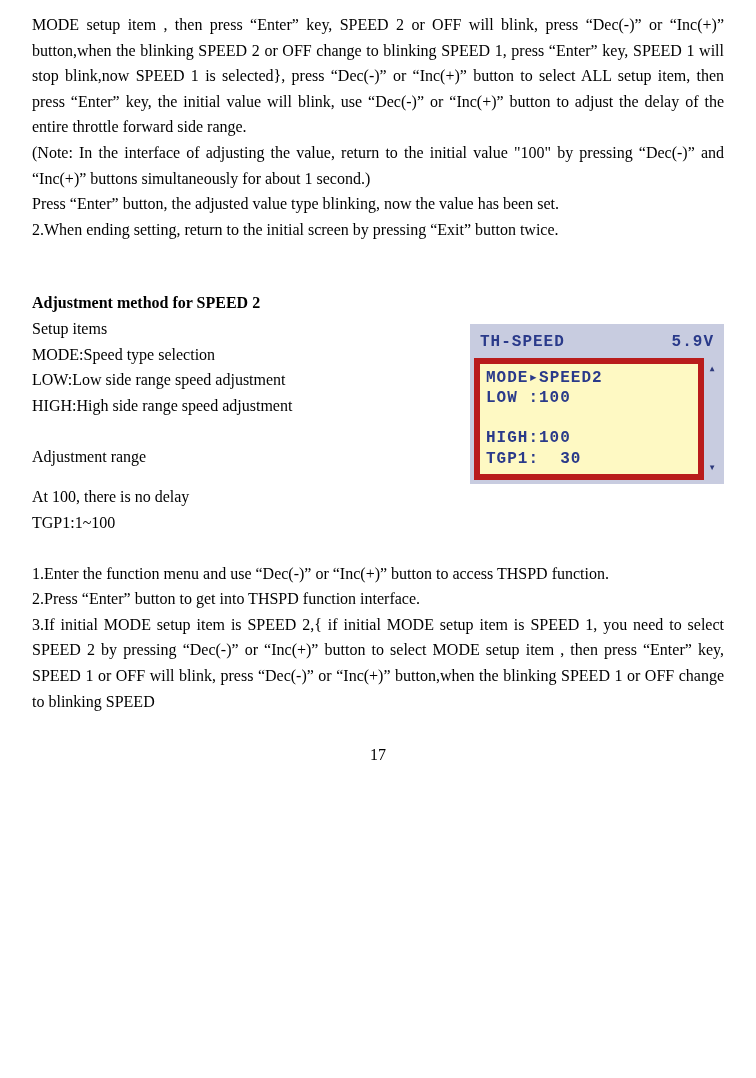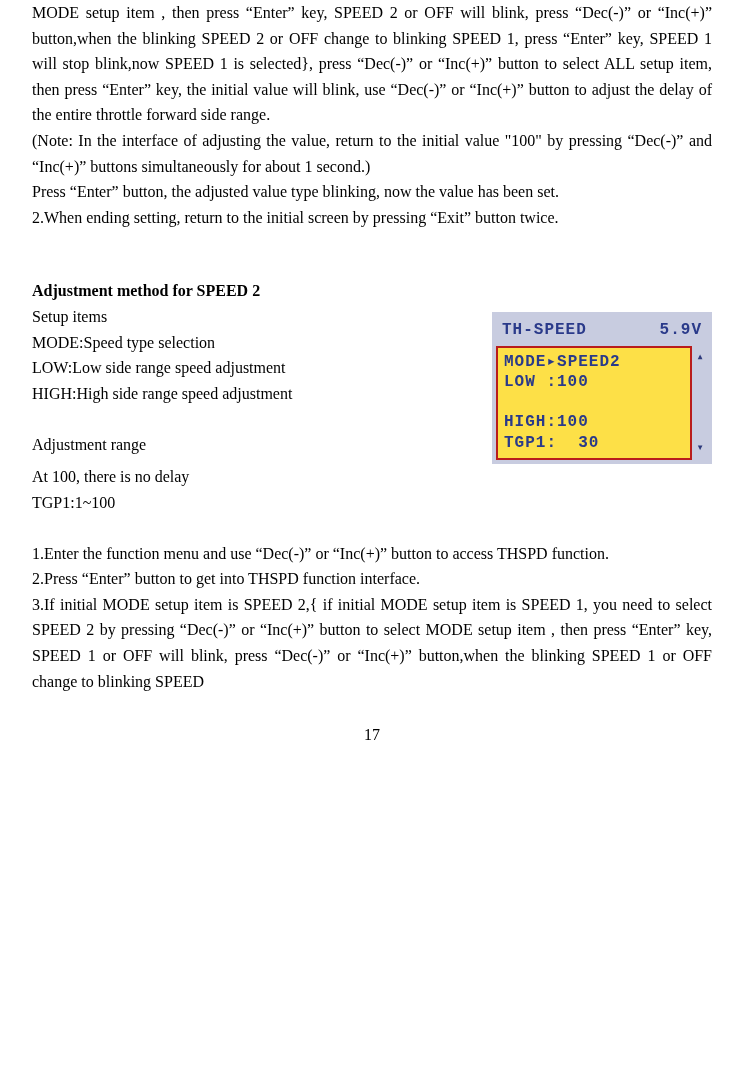--- a/index.html
+++ b/index.html
@@ -6,23 +6,24 @@
       margin: 0;
       padding: 0;
       font-family: "Times New Roman", Times, serif;
       font-size: 16px;
       line-height: 1.6;
       color: #000;
       background: #fff;
       width: 756px;
     }
     .page {
-      padding: 0 44px 20px 32px;
+      padding: 0 32px 20px 32px;
       box-sizing: border-box;
       width: 756px;
+      margin-top: 12px;
     }
     .para {
       text-align: justify;
       margin: 0;
     }
     .section-title {
       font-weight: bold;
       margin-top: 48px;
       margin-bottom: 0;
     }
@@ -31,42 +32,42 @@
     }
     .flex-row {
       display: flex;
       align-items: flex-start;
       gap: 10px;
     }
     .setup-text {
       flex: 1;
     }
     .lcd-wrapper {
-      width: 220px;
+      width: 254px;
       margin-top: 8px;
       background: #c8cce0;
       padding: 4px;
       box-sizing: border-box;
       font-family: "Courier New", monospace;
       font-weight: bold;
       font-size: 16px;
     }
     .lcd-header {
       display: flex;
       justify-content: space-between;
       color: #2a3a8a;
       padding: 2px 6px;
       letter-spacing: 1px;
     }
     .lcd-body-row {
       display: flex;
     }
     .lcd-body {
-      background: #fde047;
-      border: 2px solid #b91c1c;
+      background: #fef9c3;
+      border: 6px solid #b91c1c;
       padding: 4px 6px;
       color: #2a3a8a;
       flex: 1;
       letter-spacing: 1px;
       line-height: 1.3;
     }
     .lcd-line {
       white-space: pre;
     }
     .lcd-line.empty {

